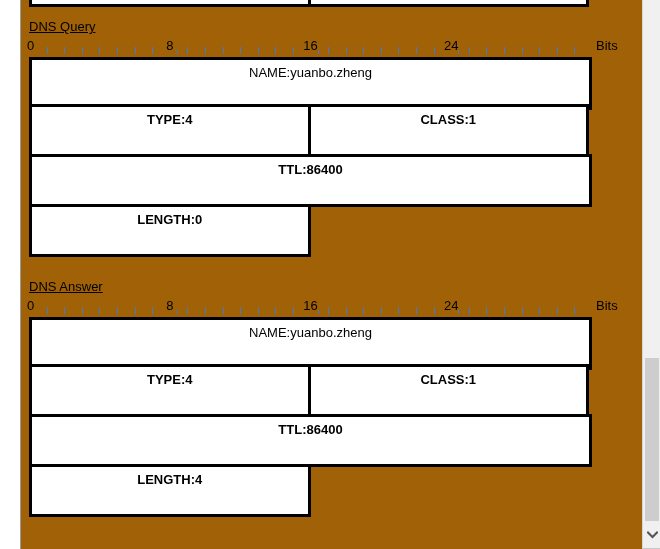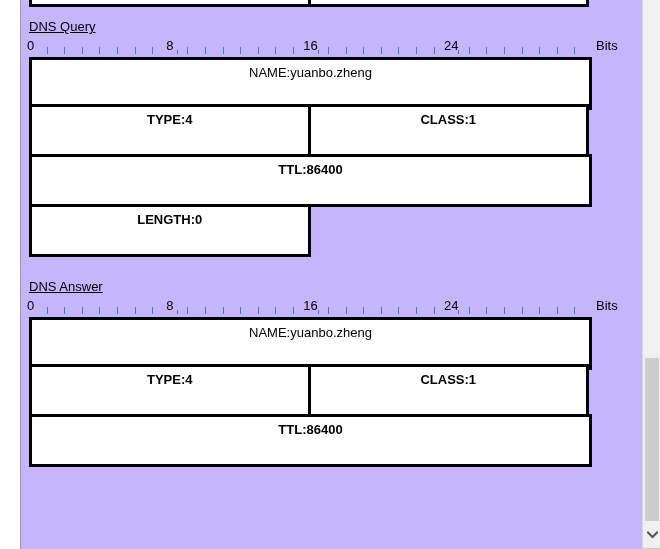--- a/index.html
+++ b/index.html
@@ -13,21 +13,21 @@
     overflow: hidden;
     font-family: "Liberation Sans", sans-serif;
     -webkit-font-smoothing: antialiased;
   }
 
   
   #root {
     position: relative;
     width: 660px;
     height: 549px;
-    background: #c4b5fd;
+    background: #a16207;
   }
 
   
   .viewport-left-rule {
     position: absolute;
     left: 20px;
     top: 0;
     width: 1px;
     height: 549px;
     background: #9a9a9a;
@@ -274,20 +274,21 @@
         <div class="cell" style="width: 563px; height: 53px;">NAME:yuanbo.zheng</div>
       </div>
       <div class="prow" style="left: 0px; top: 50px; height: 53px;">
         <div class="cell" style="width: 281.5px; height: 53px;">TYPE:4</div>
         <div class="cell" style="width: 281.5px; height: 53px;">CLASS:1</div>
       </div>
       <div class="prow" style="left: 0px; top: 100px; height: 53px;">
         <div class="cell" style="width: 563px; height: 53px;">TTL:86400</div>
       </div>
       <div class="prow" style="left: 0px; top: 150px; height: 53px;">
+        <div class="cell" style="width: 281.5px; height: 53px;">LENGTH:4</div>
       </div>
     </div>
 
   <div class="scrollbar">
     <div class="scrollbar-thumb"></div>
     <div class="scrollbar-arrow">
       <svg width="11" height="8" viewBox="0 0 11 8" aria-hidden="true">
         <path d="M1 1.5 L5.5 6 L10 1.5" fill="none" stroke="#555555" stroke-width="2" stroke-linecap="square" stroke-linejoin="miter"></path>
       </svg>
     </div>

